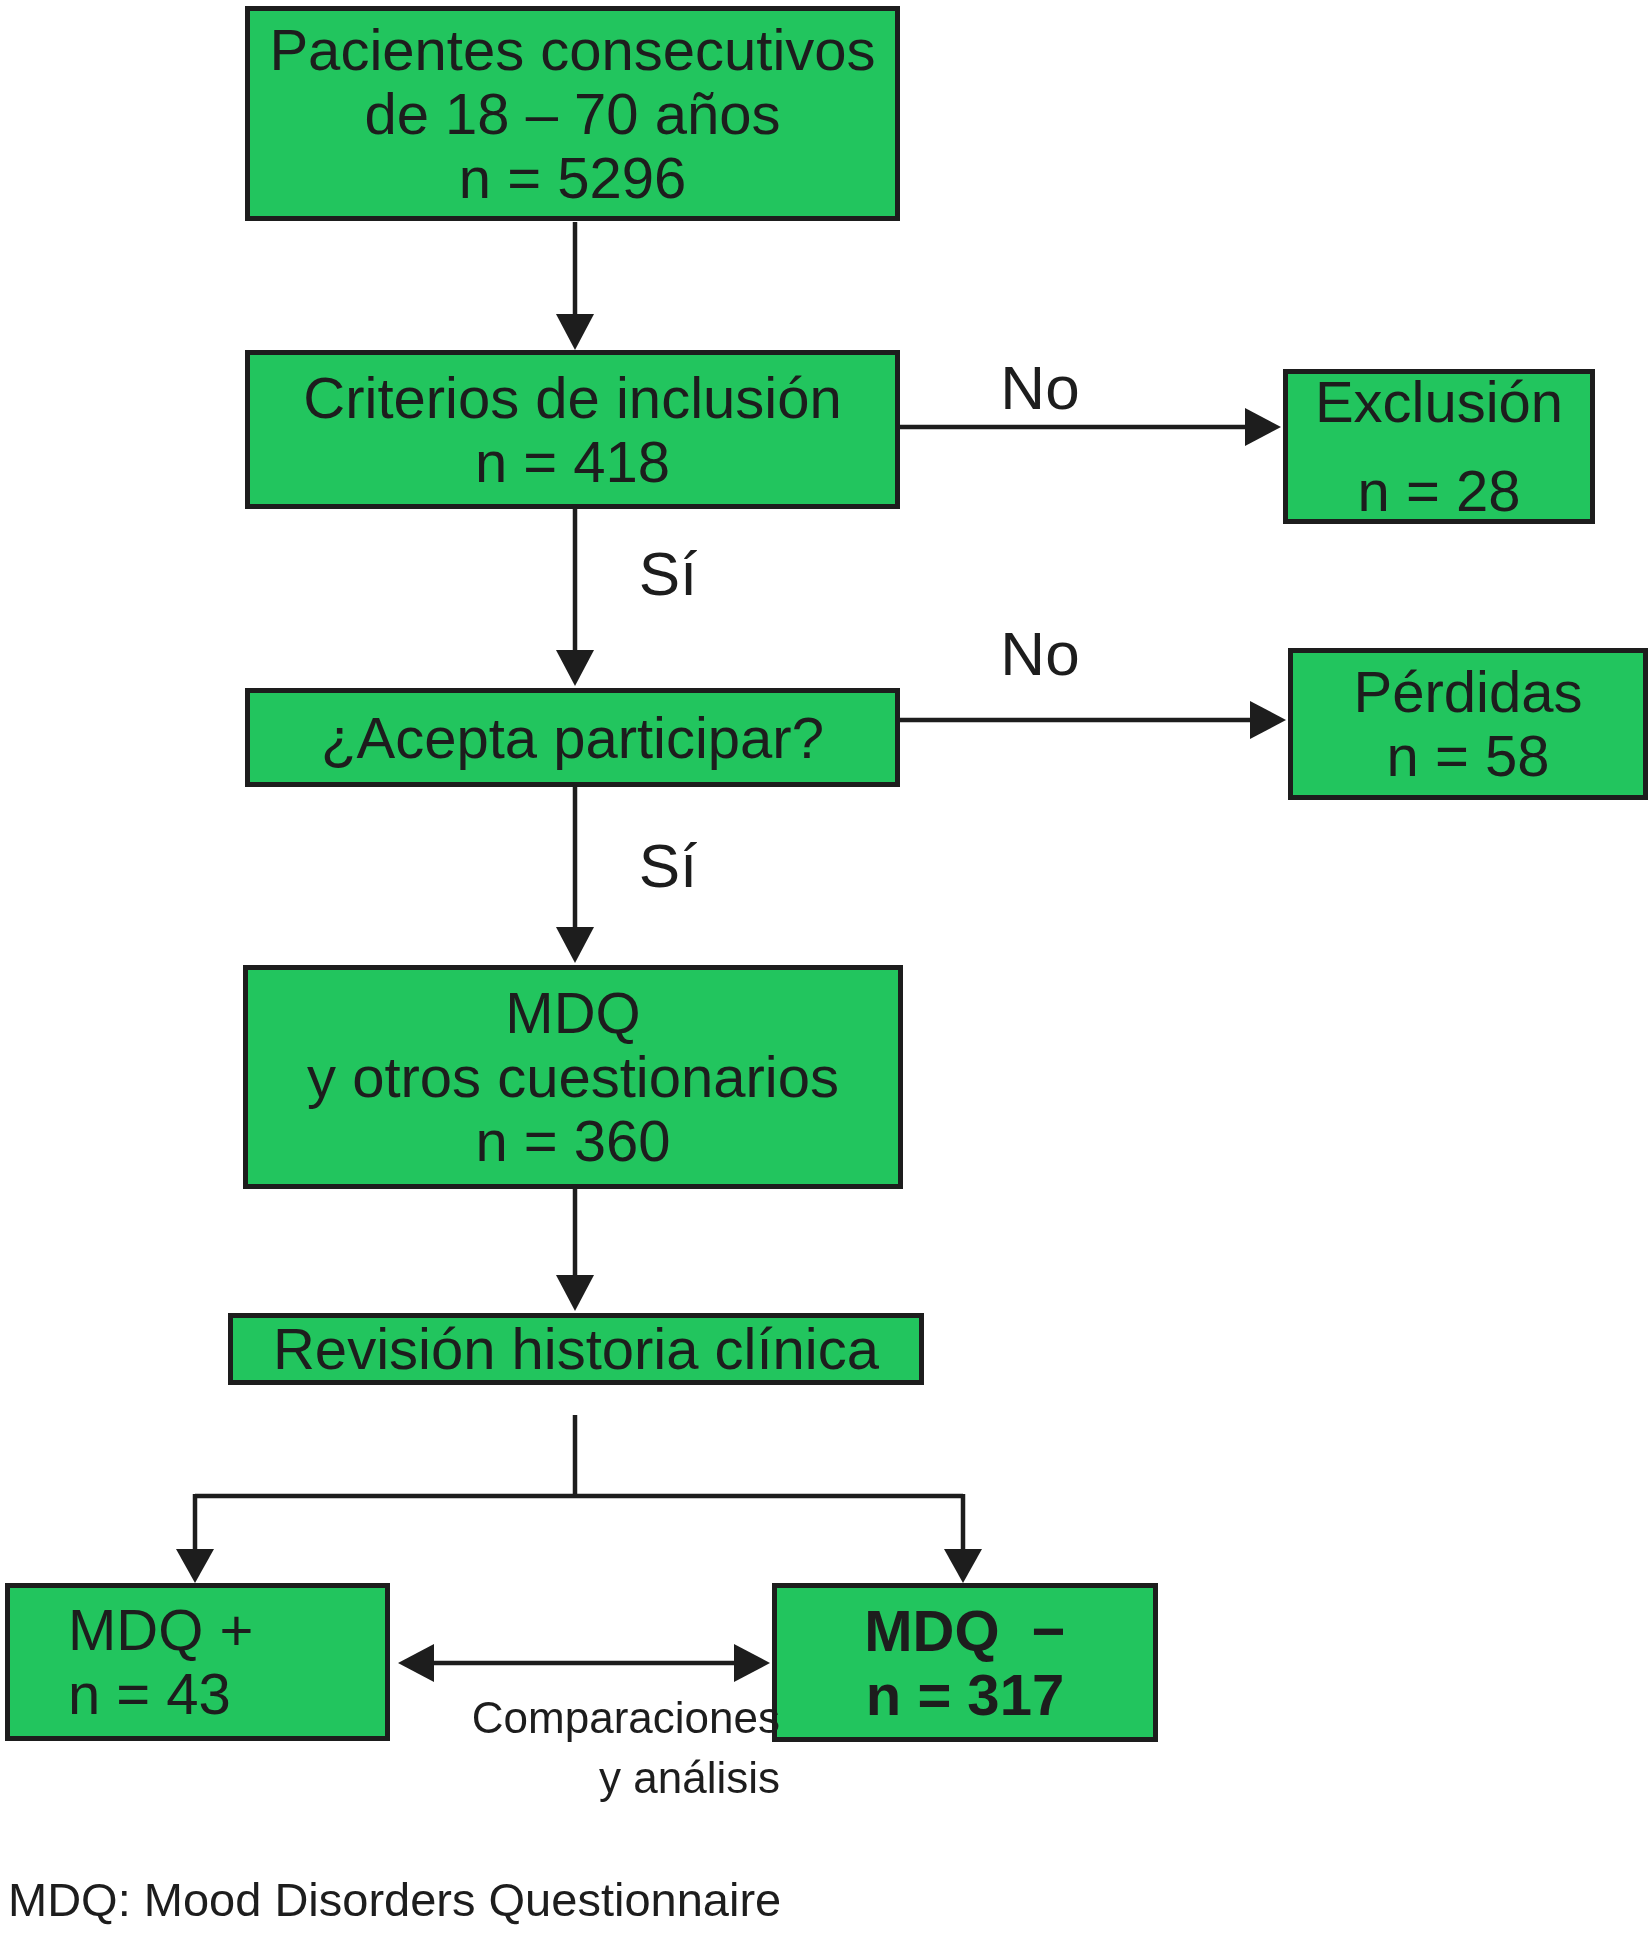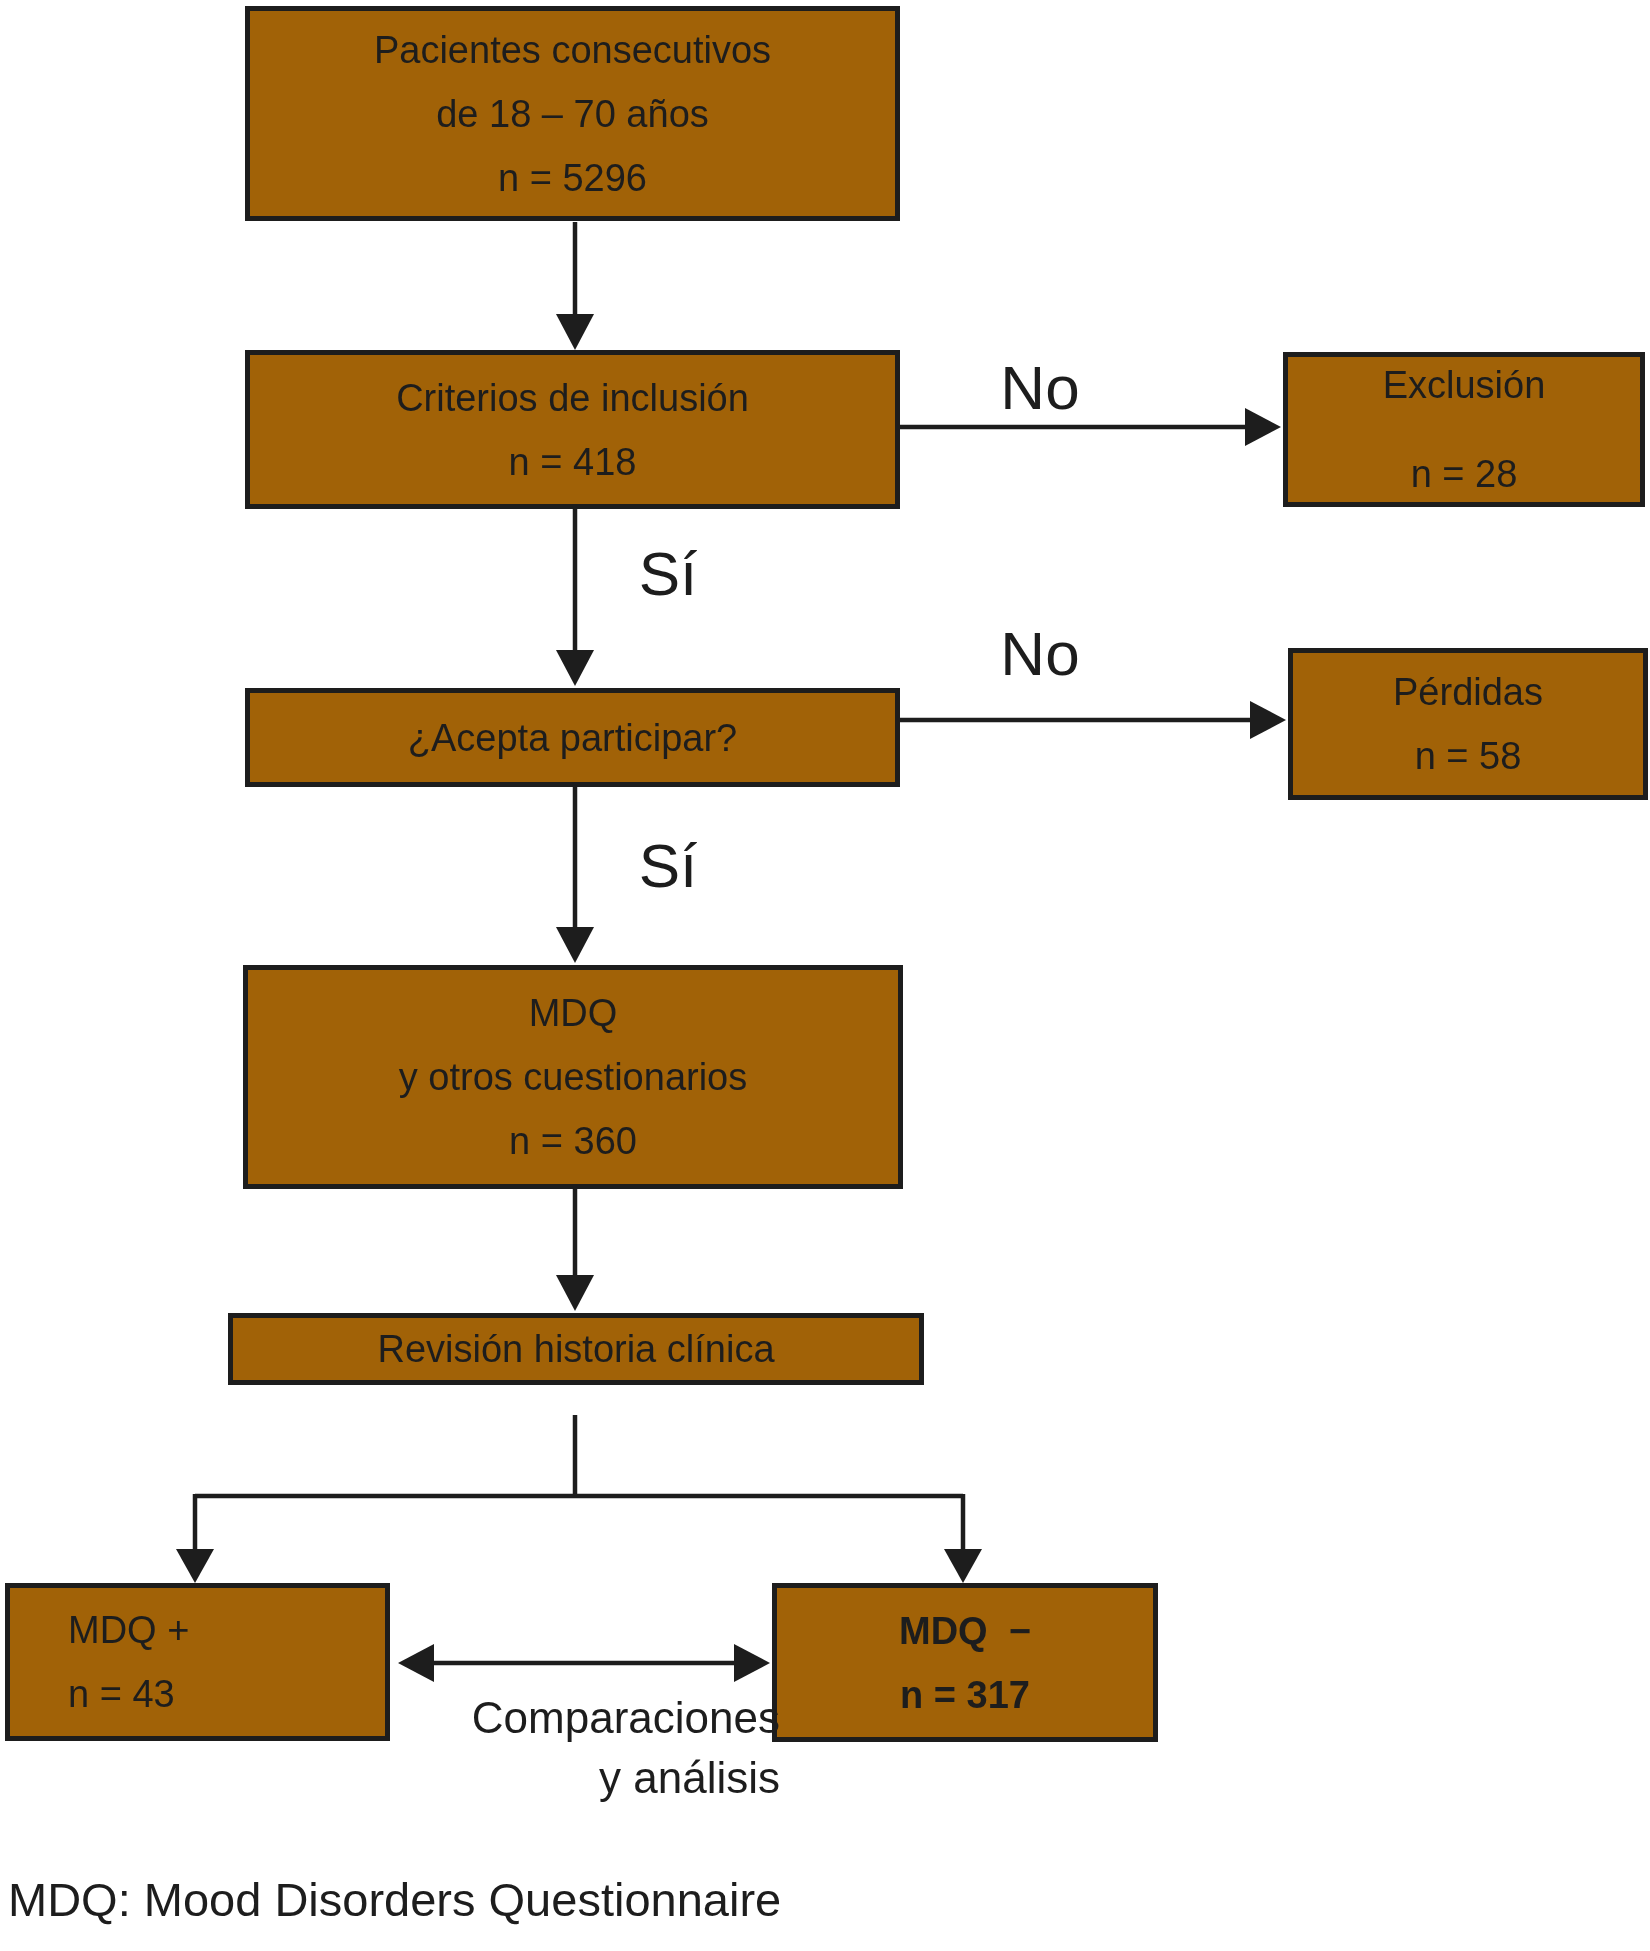--- a/index.html
+++ b/index.html
@@ -9,25 +9,25 @@
     background:#ffffff;
     font-family:"Liberation Sans","DejaVu Sans",sans-serif;
     color:#1d1d1d;
     overflow:hidden;
   }
   svg.arrows{position:absolute;left:0;top:0;width:1650px;height:1951px;}
   .node{
     position:absolute;
     box-sizing:border-box;
     border:5px solid #1d1d1d;
-    background:#a16207;
+    background:#22c55e;
     display:flex;flex-direction:column;
     justify-content:center;align-items:center;
     text-align:center;
-    font-size:38px;line-height:64px;
+    font-size:58px;line-height:64px;
     z-index:2;
   }
   .node .line{white-space:pre-wrap;}
   .node.align-left{align-items:flex-start;text-align:left;padding-left:58px;}
   .edge-label{
     position:absolute;
     font-size:62px;line-height:52px;
     text-align:center;
     z-index:2;
   }
@@ -100,21 +100,21 @@
     <div class="line">Pacientes consecutivos</div>
     <div class="line">de 18 – 70 años</div>
     <div class="line">n = 5296</div>
   </div>
 
   <div class="node" style="left:245px;top:350px;width:655px;height:159px;">
     <div class="line">Criterios de inclusión</div>
     <div class="line">n = 418</div>
   </div>
 
-  <div class="node" style="left:1283px;top:352px;width:362px;height:155px;gap:25px;">
+  <div class="node" style="left:1283px;top:369px;width:312px;height:155px;gap:25px;">
     <div class="line">Exclusión</div>
     <div class="line">n = 28</div>
   </div>
 
   <div class="node" style="left:245px;top:688px;width:655px;height:99px;">
     <div class="line">¿Acepta participar?</div>
   </div>
 
   <div class="node" style="left:1288px;top:648px;width:360px;height:152px;">
     <div class="line">Pérdidas</div>

